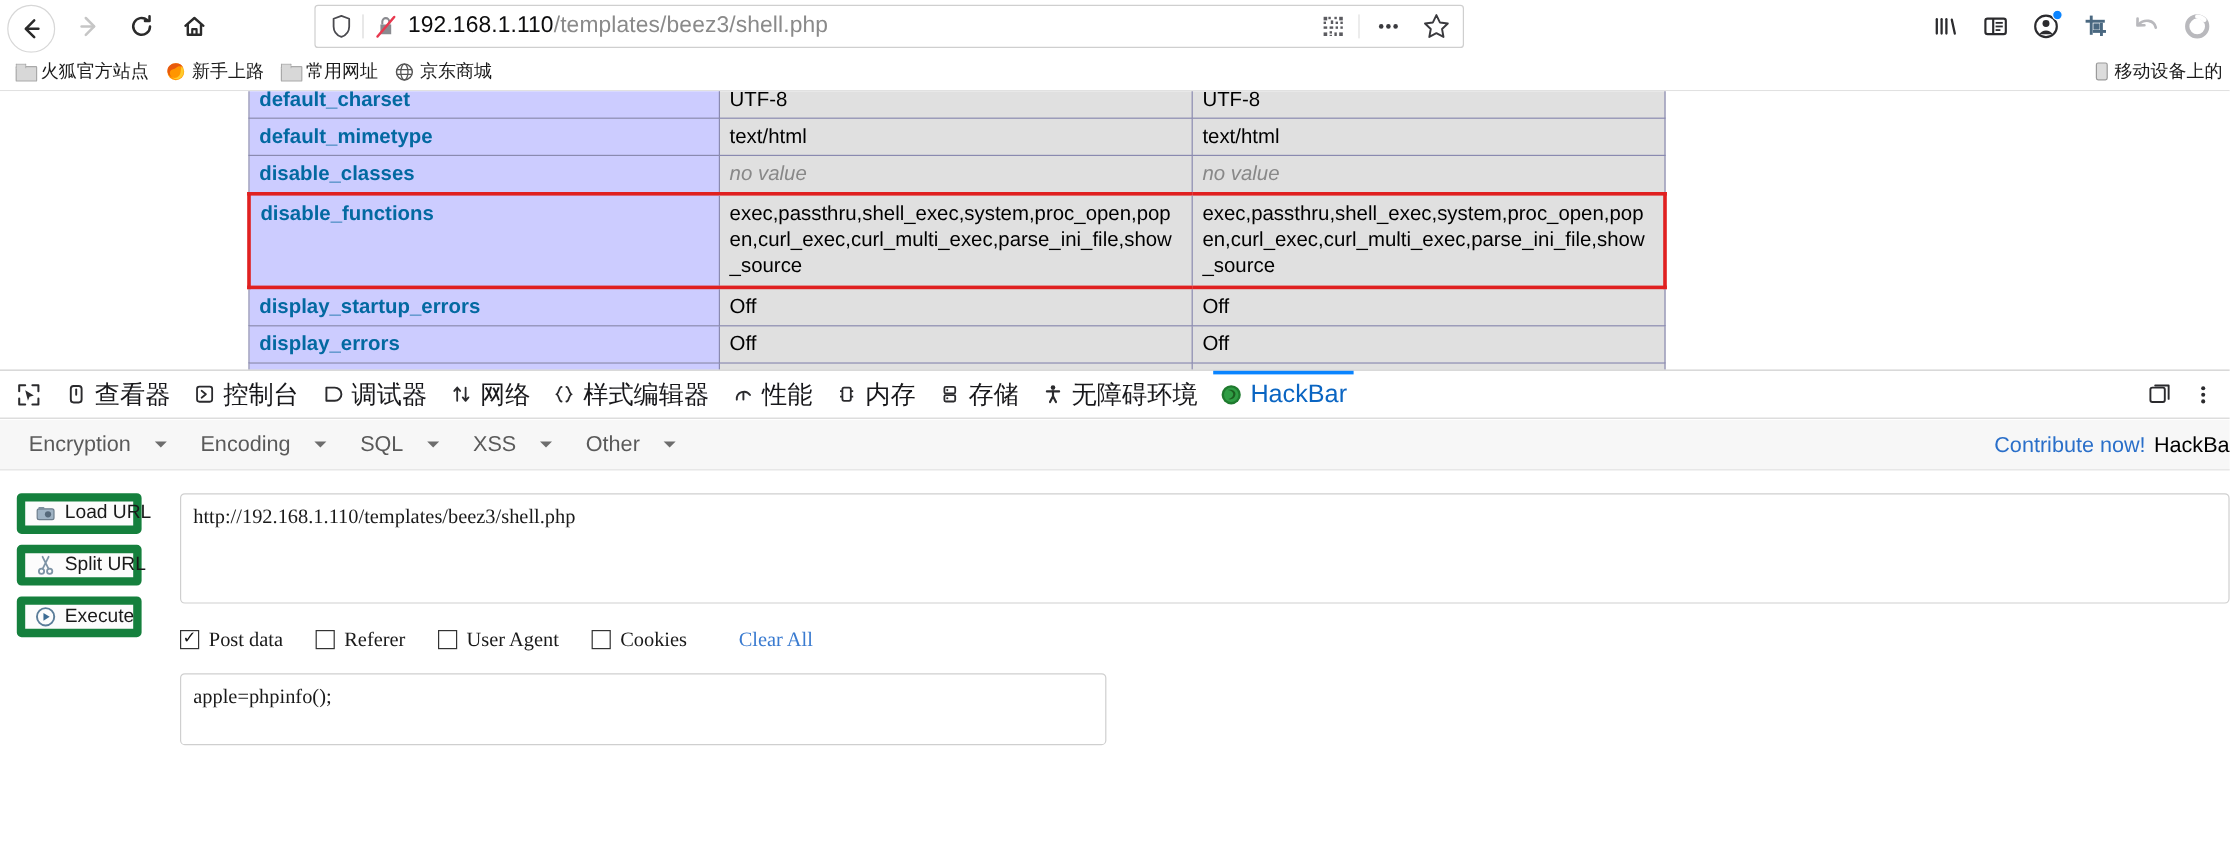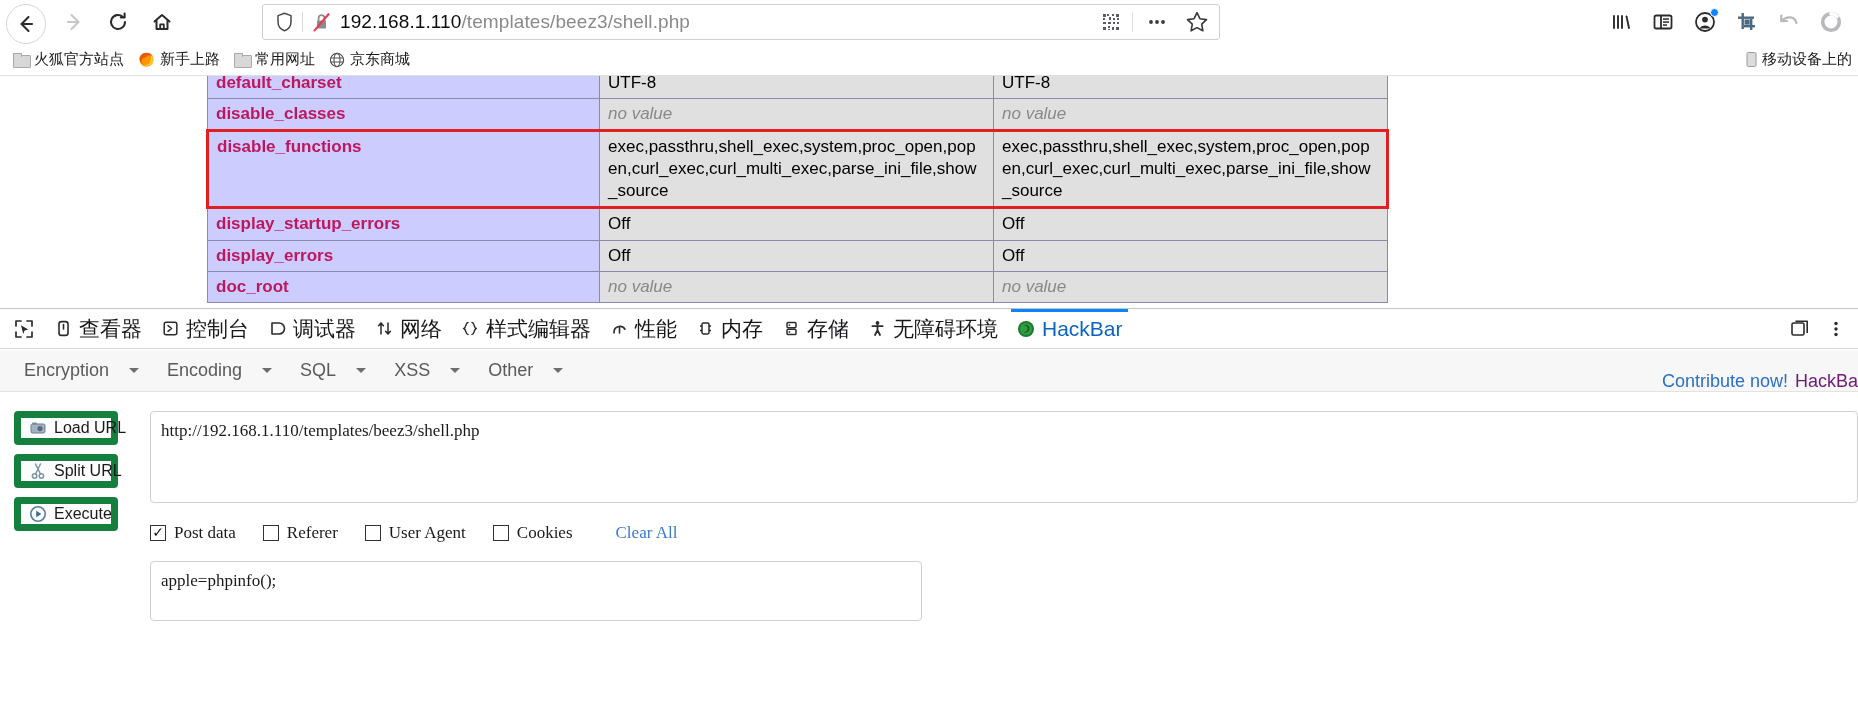--- a/index.html
+++ b/index.html
@@ -122,21 +122,21 @@
   #phpinfo-table td {
     border: 1px solid #8a8ab0;
     padding: 4px 8px;
     vertical-align: top;
     line-height: 1.3;
   }
   #phpinfo-table td.k {
     width: 392px;
     background: #ccccff;
     font-weight: bold;
-    color: #be185d;
+    color: #0369a1;
   }
   #phpinfo-table td.v {
     width: 394px;
     background: #e0e0e0;
     color: #000000;
     word-break: break-all;
   }
   #phpinfo-table td.v .novalue {
     color: #888888; font-style: italic;
   }
@@ -210,26 +210,26 @@
   .hb-menu:first-child { margin-left: 10px; }
   .caret {
     width: 0; height: 0;
     border-left: 5px solid transparent;
     border-right: 5px solid transparent;
     border-top: 5px solid #6d6d6d;
     display:inline-block;
   }
   #contribute-link {
     position: absolute; right: 0; top: 0; height: 42px;
-    display:flex; align-items:flex-end;
+    display:flex; align-items:center;
     font-size: 18px; white-space: nowrap;
     padding-right: 0px;
   }
   #contribute-link .link { color: #2a6fc9; }
-  #contribute-link .plain { color: #701a75; margin-left: 7px; }
+  #contribute-link .plain { color: #000000; margin-left: 7px; }
 
   #hackbar-body {
     position: absolute; left: 0; top: 43px; right: 0; bottom: 0;
     background: #ffffff;
     padding: 14px 0 0 14px;
   }
   #hb-left-buttons {
     position: absolute; left: 14px; top: 18px;
     width: 104px;
     display: flex; flex-direction: column; gap: 9px;
@@ -485,20 +485,25 @@
 
 <div id="page-content">
   <table id="phpinfo-table">
     <tbody>
       <tr>
         <td class="k">default_charset</td>
         <td class="v">UTF-8</td>
         <td class="v">UTF-8</td>
       </tr>
       <tr>
+        <td class="k">default_mimetype</td>
+        <td class="v">text/html</td>
+        <td class="v">text/html</td>
+      </tr>
+      <tr>
         <td class="k">disable_classes</td>
         <td class="v"><span class="novalue">no value</span></td>
         <td class="v"><span class="novalue">no value</span></td>
       </tr>
       <tr class="highlight">
         <td class="k">disable_functions</td>
         <td class="v">
             <div class="val-wrap">exec,passthru,shell_exec,system,proc_open,popen,curl_exec,curl_multi_exec,parse_ini_file,show_source</div>
           </td>
         <td class="v">

